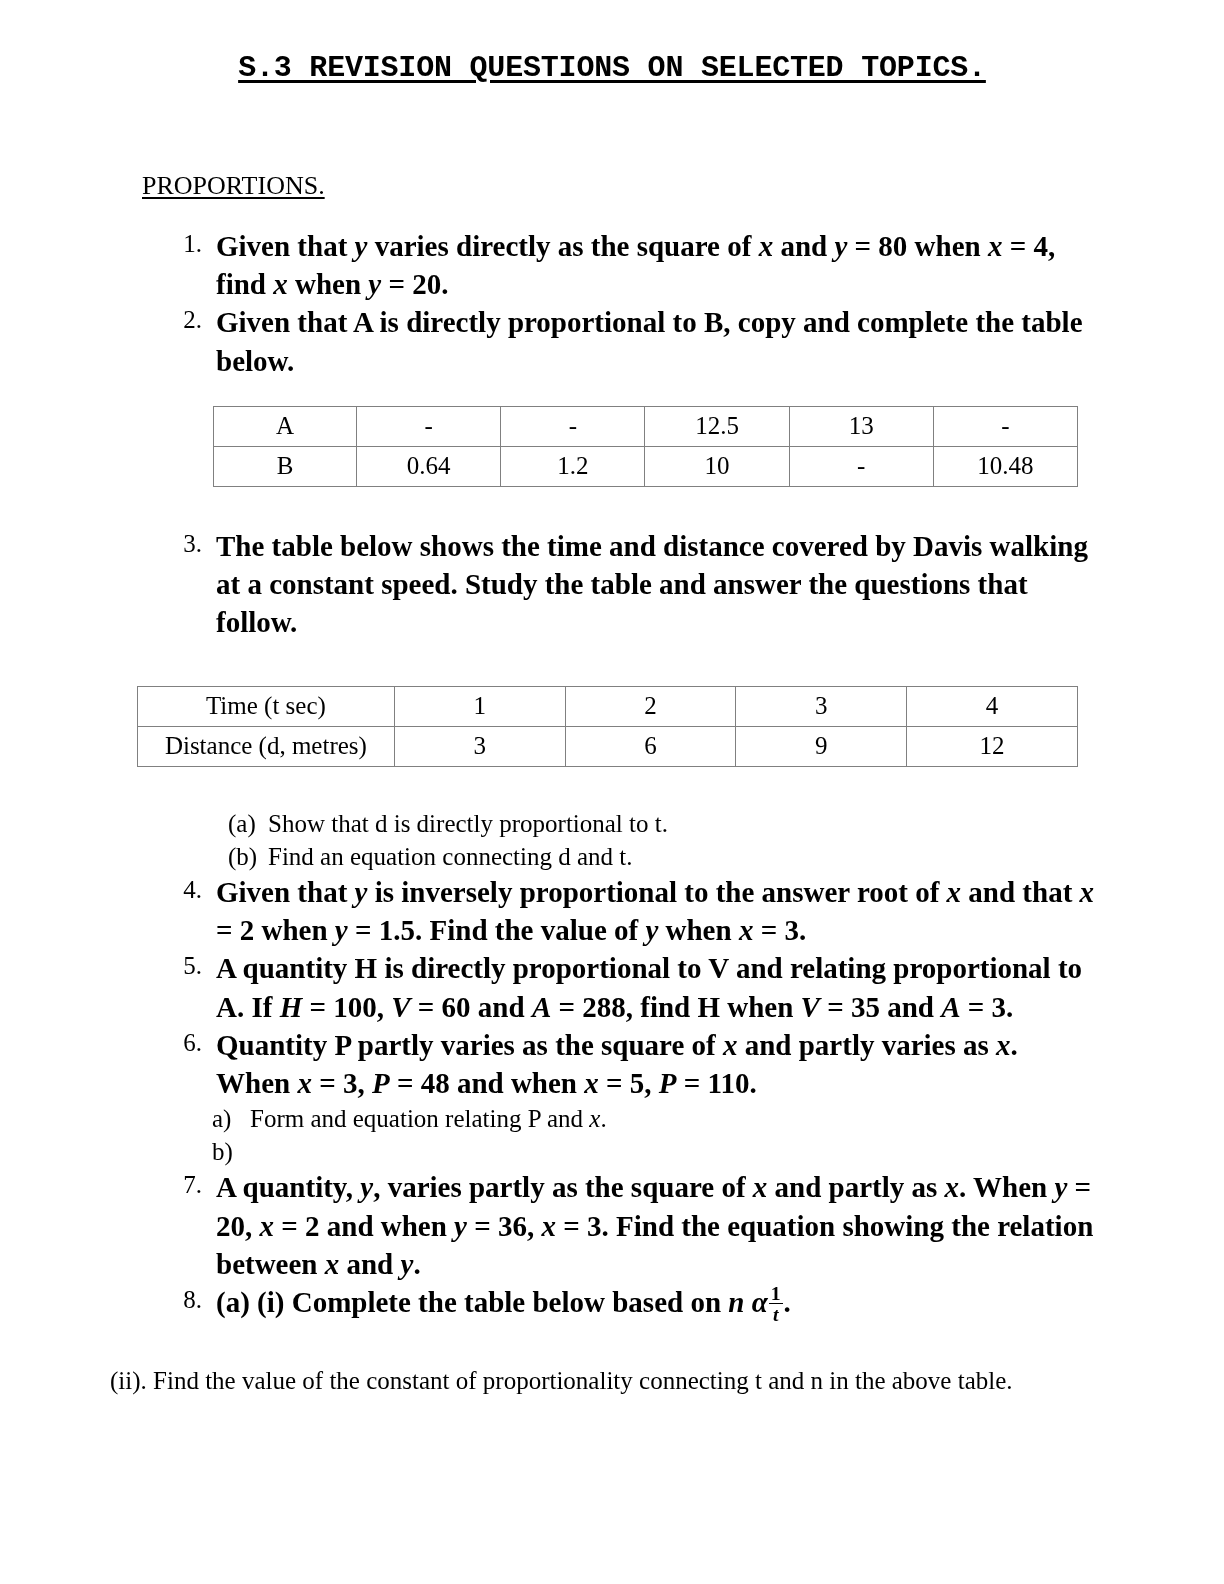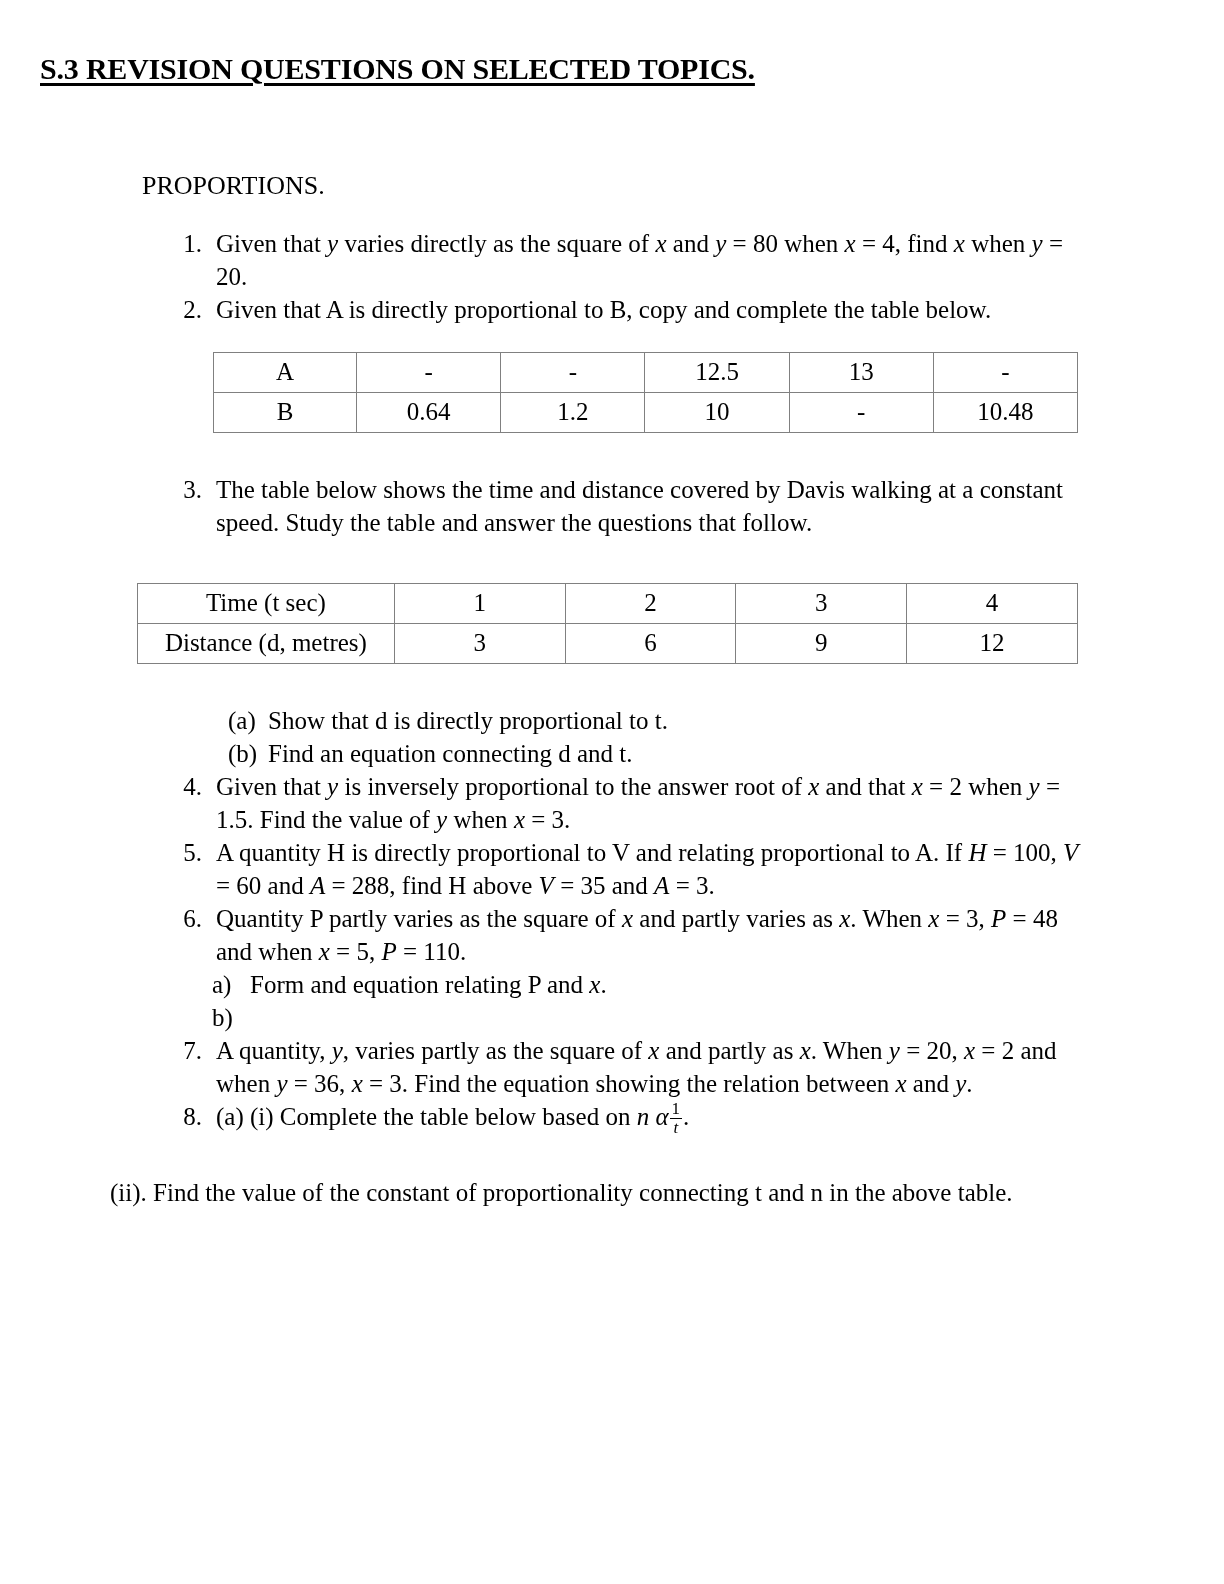--- a/index.html
+++ b/index.html
@@ -19,40 +19,42 @@
 
   .page {
     position: relative;
     width: 1224px;
     height: 1584px;
     padding: 0;
   }
 
   
   .doc-title {
-    text-align: left;
+    text-align: center;
     font-size: 30px;
     font-weight: bold;
     letter-spacing: -0.2px;
     margin: 52px 0 0 0;
     padding: 0 40px;
     line-height: 1.1;
+    font-family: Liberation Mono, monospace;
   }
   .doc-title span {
     text-decoration: underline;
     text-underline-offset: 4px;
   }
 
   
   .section-heading {
     font-size: 26px;
     margin: 86px 0 0 142px;
     line-height: 1.15;
   }
   .section-heading span {
+    text-decoration: underline;
     text-underline-offset: 3px;
   }
 
   
   ol.qlist {
     list-style: none;
     margin: 0;
     padding: 0;
   }
   .qitem {
@@ -69,22 +71,23 @@
   .q-num {
     width: 46px;
     min-width: 46px;
     text-align: right;
     padding-right: 14px;
     font-size: 25px;
     line-height: 1.32;
   }
   .q-body {
     flex: 1;
-    font-size: 25px;
-    line-height: 1.32;
+    font-size: 29px;
+    line-height: 1.32;
+    font-weight: bold;
   }
 
   .lvl1 { margin-left: 176px; margin-right: 128px; }
   .lvl1 .q-num { width: 40px; min-width: 40px; }
 
   .sub-row {
     display: flex;
     align-items: flex-start;
     margin-left: 228px;
     margin-right: 128px;
@@ -259,21 +262,21 @@
       <div class="q-body">
         <span>Given that </span><i class="mvar">y</i><span> is inversely proportional to the answer root of </span><i class="mvar">x</i><span> and that </span><i class="mvar">x</i><span> = 2 when </span><i class="mvar">y</i><span> = 1.5. Find the value of </span><i class="mvar">y</i><span> when </span><i class="mvar">x</i><span> = 3.</span>
       </div>
     </div>
   </div>
 
   <div class="qitem lvl1">
     <div class="q-row">
       <div class="q-num">5.</div>
       <div class="q-body">
-        <span>A quantity H is directly proportional to V and relating proportional to A. If </span><i class="mvar">H</i><span> = 100, </span><i class="mvar">V</i><span> = 60 and </span><i class="mvar">A</i><span> = 288, find H above </span><i class="mvar">V</i><span> = 35 and </span><i class="mvar">A</i><span> = 3.</span>
+        <span>A quantity H is directly proportional to V and relating proportional to A. If </span><i class="mvar">H</i><span> = 100, </span><i class="mvar">V</i><span> = 60 and </span><i class="mvar">A</i><span> = 288, find H when </span><i class="mvar">V</i><span> = 35 and </span><i class="mvar">A</i><span> = 3.</span>
       </div>
     </div>
   </div>
 
   <div class="qitem lvl1">
     <div class="q-row">
       <div class="q-num">6.</div>
       <div class="q-body">
         <span>Quantity P partly varies as the square of </span><i class="mvar">x</i><span> and partly varies as </span><i class="mvar">x</i><span>. When </span><i class="mvar">x</i><span> = 3, </span><i class="mvar">P</i><span> = 48 and when </span><i class="mvar">x</i><span> = 5, </span><i class="mvar">P</i><span> = 110.</span>
       </div>

